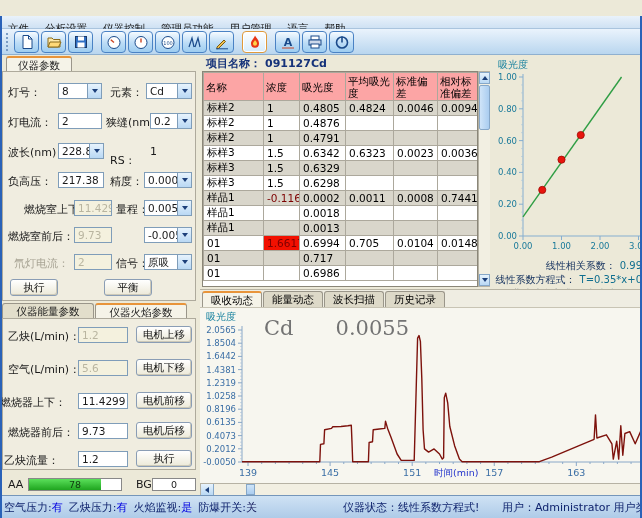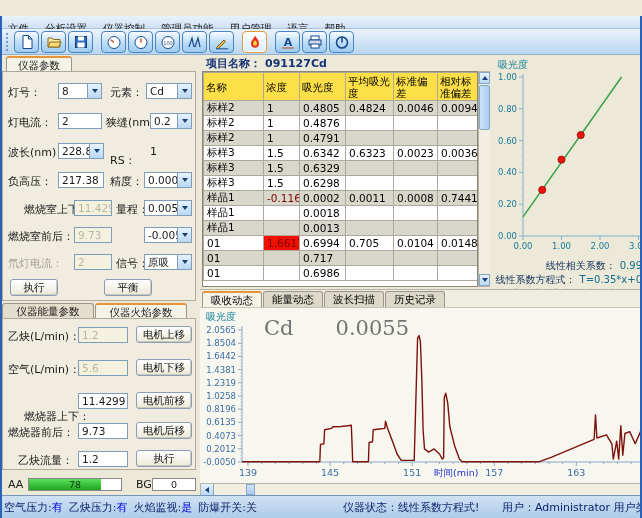--- a/index.html
+++ b/index.html
@@ -48,21 +48,21 @@
   #bg-box { position:absolute; left:152px; top:423px; width:44px; height:13px; border:1px solid #888; background:#fff; text-align:center; font-size:9.5px; line-height:12px; }
 
   
   #midtop { position:absolute; left:200px; top:55px; width:292px; height:234px; background:#ece9d8; }
   #project-row { position:absolute; left:6px; top:1px; font-size:11px; font-weight:bold; color:#16337a; }
   #project-row span { margin-right:4px; }
   #results-wrap { position:absolute; left:2px; top:16px; width:276px; height:216px; background:#fff; border:1px solid #8a8678; overflow:hidden; }
   #results-table { border-collapse:collapse; table-layout:fixed; width:276px; font-size:10.5px; }
   #results-table th, #results-table td { border:1px solid #aca89c; padding:0 3px; height:15px;
     overflow:hidden; white-space:nowrap; text-align:left; font-weight:normal; }
-  #results-table thead th { background:#fde047; height:28px; line-height:12px; white-space:normal; padding:1px 2px; }
+  #results-table thead th { background:#fca5a5; height:28px; line-height:12px; white-space:normal; padding:1px 2px; }
   #results-table tr.odd td { background:#d9d6cb; }
   #results-table td.red { background:#f21000; color:#7d0000; }
   .vscroll { position:absolute; right:1px; top:16px; width:13px; height:216px; background:#f2efe2; border:1px solid #b6b2a4; }
   .sbtn { position:absolute; left:0; width:11px; height:12px; background:linear-gradient(#e7f3fd,#b9d8f4); border:1px solid #86a7c8; display:flex; align-items:center; justify-content:center; }
   .sbtn.up { top:0; } .sbtn.down { bottom:0; }
   .sbtn.up::after { content:""; border:3px solid transparent; border-bottom:4px solid #1c3f7a; margin-bottom:3px; }
   .sbtn.down::after { content:""; border:3px solid transparent; border-top:4px solid #1c3f7a; margin-top:3px; }
   .sthumb { position:absolute; left:0; top:13px; width:11px; height:45px; background:linear-gradient(90deg,#cfe4f8,#aacdf0); border:1px solid #86a7c8; border-radius:2px; }
 
   
@@ -243,21 +243,21 @@
         <span class="combo-arrow"></span>
       </div>
 
     <div class="flabel" style="left:8px;top:174px;">燃烧室前后：</div>
     <div class="tin dis" style="left:74px;top:172px;width:38px;">9.73</div>
     <div class="combo" style="left:144px;top:172px;width:48px;">
         <span class="combo-val">-0.0050</span>
         <span class="combo-arrow"></span>
       </div>
 
-    <div class="flabel dim" style="left:8px;top:201px;">氘灯电流：</div>
+    <div class="flabel dim" style="left:14px;top:201px;">氘灯电流：</div>
     <div class="tin dis" style="left:74px;top:199px;width:38px;">2</div>
     <div class="flabel" style="left:116px;top:201px;">信号：</div>
     <div class="combo" style="left:144px;top:199px;width:48px;">
         <span class="combo-val">原吸</span>
         <span class="combo-arrow"></span>
       </div>
 
     <div class="xpbtn" style="left:10px;top:224px;width:48px;">执行</div>
     <div class="xpbtn" style="left:104px;top:224px;width:48px;">平衡</div>
 
@@ -268,29 +268,29 @@
     <div class="gbox" style="left:2px;top:263px;width:194px;height:152px;"></div>
 
     <div class="flabel" style="left:8px;top:274px;">乙炔(L/min)：</div>
     <div class="tin dis" style="left:78px;top:272px;width:50px;">1.2</div>
     <div class="xpbtn" style="left:136px;top:271px;width:56px;">电机上移</div>
 
     <div class="flabel" style="left:8px;top:307px;">空气(L/min)：</div>
     <div class="tin dis" style="left:78px;top:305px;width:50px;">5.6</div>
     <div class="xpbtn" style="left:136px;top:304px;width:56px;">电机下移</div>
 
-    <div class="flabel" style="left:24px;top:340px;margin-top:14px;">燃烧器上下：</div>
+    <div class="flabel" style="left:0;top:340px;">燃烧器上下：</div>
     <div class="tin" style="left:78px;top:338px;width:50px;">11.4299</div>
     <div class="xpbtn" style="left:136px;top:337px;width:56px;">电机前移</div>
 
     <div class="flabel" style="left:8px;top:370px;">燃烧器前后：</div>
     <div class="tin" style="left:78px;top:368px;width:50px;">9.73</div>
     <div class="xpbtn" style="left:136px;top:367px;width:56px;">电机后移</div>
 
-    <div class="flabel" style="left:18px;top:398px;">乙炔流量：</div>
+    <div class="flabel" style="left:4px;top:398px;">乙炔流量：</div>
     <div class="tin" style="left:78px;top:396px;width:50px;">1.2</div>
     <div class="xpbtn" style="left:136px;top:395px;width:56px;">执行</div>
 
     <div class="flabel" style="left:8px;top:423px;">AA</div>
     <div id="aa-bar">
         <div id="aa-fill" style="width: 78%;"></div>
       </div>
     <div id="aa-num">78</div>
     <div class="flabel" style="left:136px;top:423px;">BG</div>
     <div id="bg-box">0</div>

